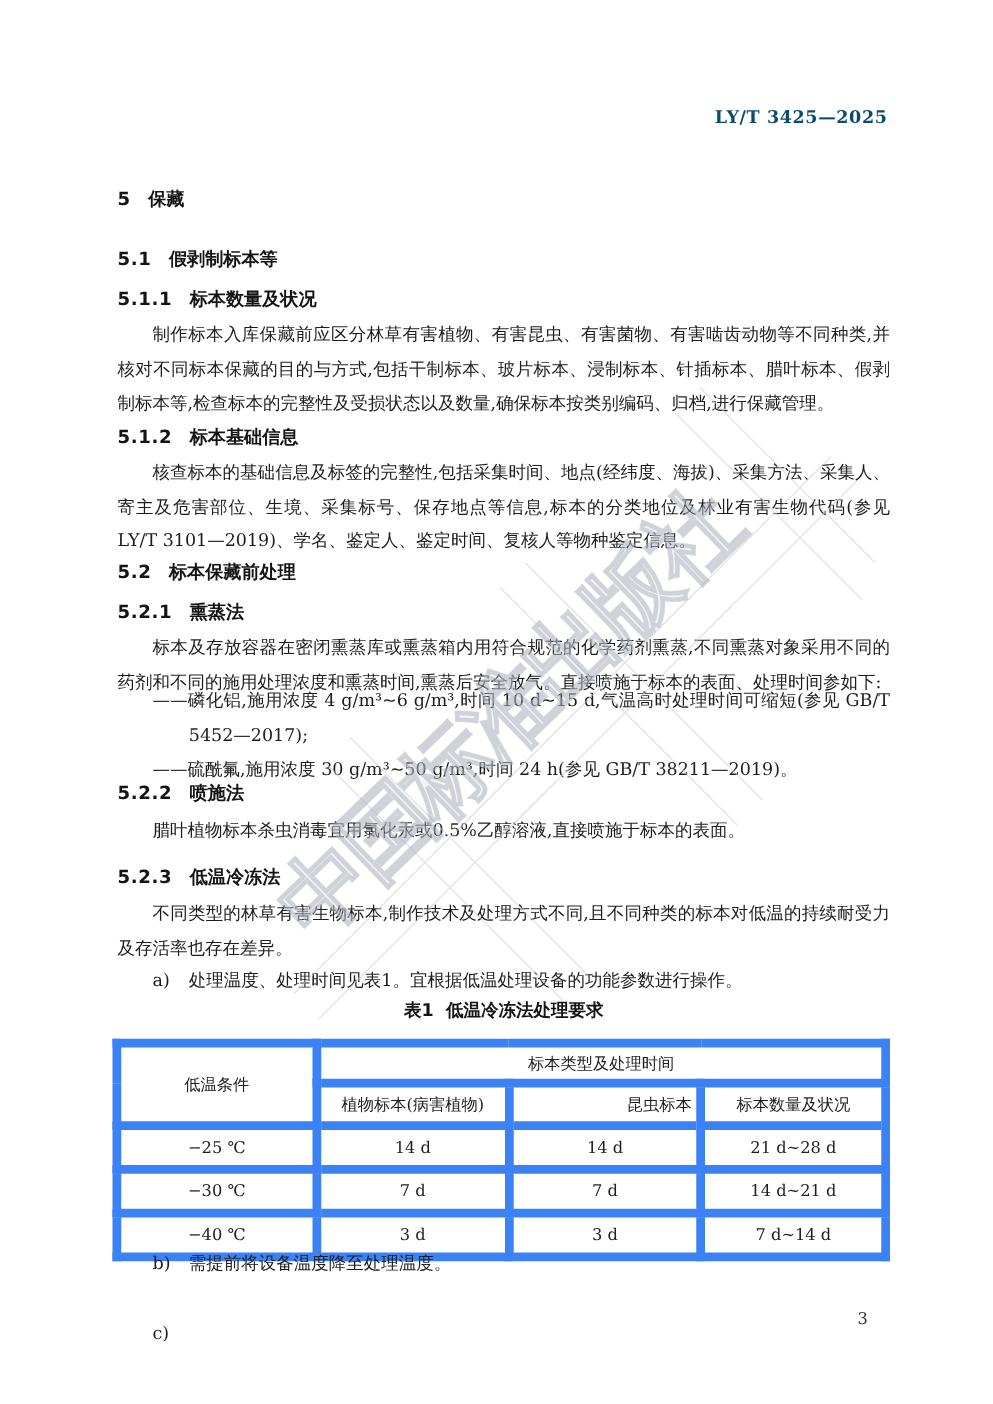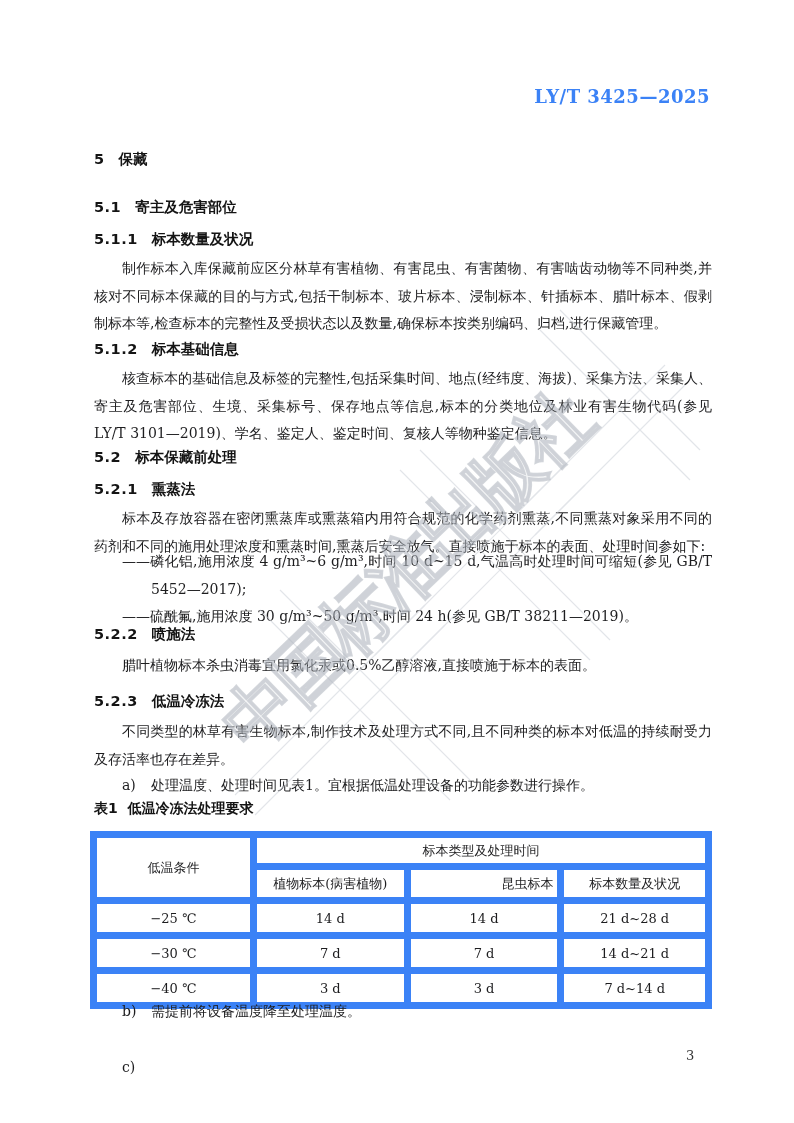--- a/index.html
+++ b/index.html
@@ -4,21 +4,21 @@
 <style>
   html,body{margin:0;padding:0;}
   body{
     width:794px;height:1123px;background:#ffffff;position:relative;overflow:hidden;
     font-family:"DejaVu Serif","Liberation Serif",serif;color:#1d1d1f;
     -webkit-font-smoothing:antialiased;
   }
   .abs{position:absolute;}
   
   .header-code{
-    top:86px;right:84px;font-weight:700;font-size:18px;letter-spacing:.5px;color:#3b82f6;
+    top:86px;right:84px;font-weight:700;font-size:14px;letter-spacing:.5px;color:#0c4a6e;
   }
   .page-num{top:1048px;left:686px;font-size:13px;color:#333;}
   
   .watermark{
     left:168px;top:524px;white-space:nowrap;pointer-events:none;z-index:5;
     font-size:72px;font-weight:700;letter-spacing:-4px;
     font-family:"DejaVu Serif","Liberation Serif",serif;
     color:rgba(199,203,212,0.20);
     -webkit-text-stroke:1.5px rgba(170,175,186,0.50);
     transform:rotate(-44deg);transform-origin:center center;
@@ -35,21 +35,21 @@
     font-size:14px;line-height:27.5px;text-align:justify;text-indent:2em;color:#1d1d1f;
   }
   .bullet{
     font-size:14px;line-height:27.5px;text-align:justify;
     padding-left:57px;text-indent:-29px;color:#1d1d1f;
   }
   .item{position:relative;padding-left:57px;font-size:14px;line-height:26px;}
   .item .lbl{position:absolute;left:28px;top:0;}
   
   .tbl-caption{
-    left:94px;width:618px;
+    left:94px;width:618px;text-align:center;
     font-family:"DejaVu Sans","Liberation Sans",sans-serif;font-weight:700;font-size:14px;color:#141414;
   }
   table.std{
     left:90px;top:831px;position:absolute;width:622px;border-collapse:collapse;
     font-size:13px;text-align:center;color:#1d1d1f;
     border-top:2px solid #1a1a1a;border-bottom:2px solid #1a1a1a;
   }
   table.std td{border:7px solid #3b82f6;padding:1px 4px;}
   table.std tr.grp td{height:23px;}
   table.std tr.sub td{height:25px;border-bottom:1.5px solid #1a1a1a;}
@@ -75,21 +75,21 @@
 
 <div class="abs header-code">LY/T 3425—2025</div>
 
 <div class="abs blk h" style="top:150px">
   <span class="num">5</span>
   <span>保藏</span>
 </div>
 
 <div class="abs blk h" style="top:198px">
   <span class="num">5.1</span>
-  <span>寄主及危害部位</span>
+  <span>假剥制标本等</span>
 </div>
 
 <div class="abs blk h" style="top:230px">
   <span class="num">5.1.1</span>
   <span>标本数量及状况</span>
 </div>
 <div class="abs blk para" style="top:255px">制作标本入库保藏前应区分林草有害植物、有害昆虫、有害菌物、有害啮齿动物等不同种类,并核对不同标本保藏的目的与方式,包括干制标本、玻片标本、浸制标本、针插标本、腊叶标本、假剥制标本等,检查标本的完整性及受损状态以及数量,确保标本按类别编码、归档,进行保藏管理。</div>
 
 <div class="abs blk h" style="top:340px">
   <span class="num">5.1.2</span>

